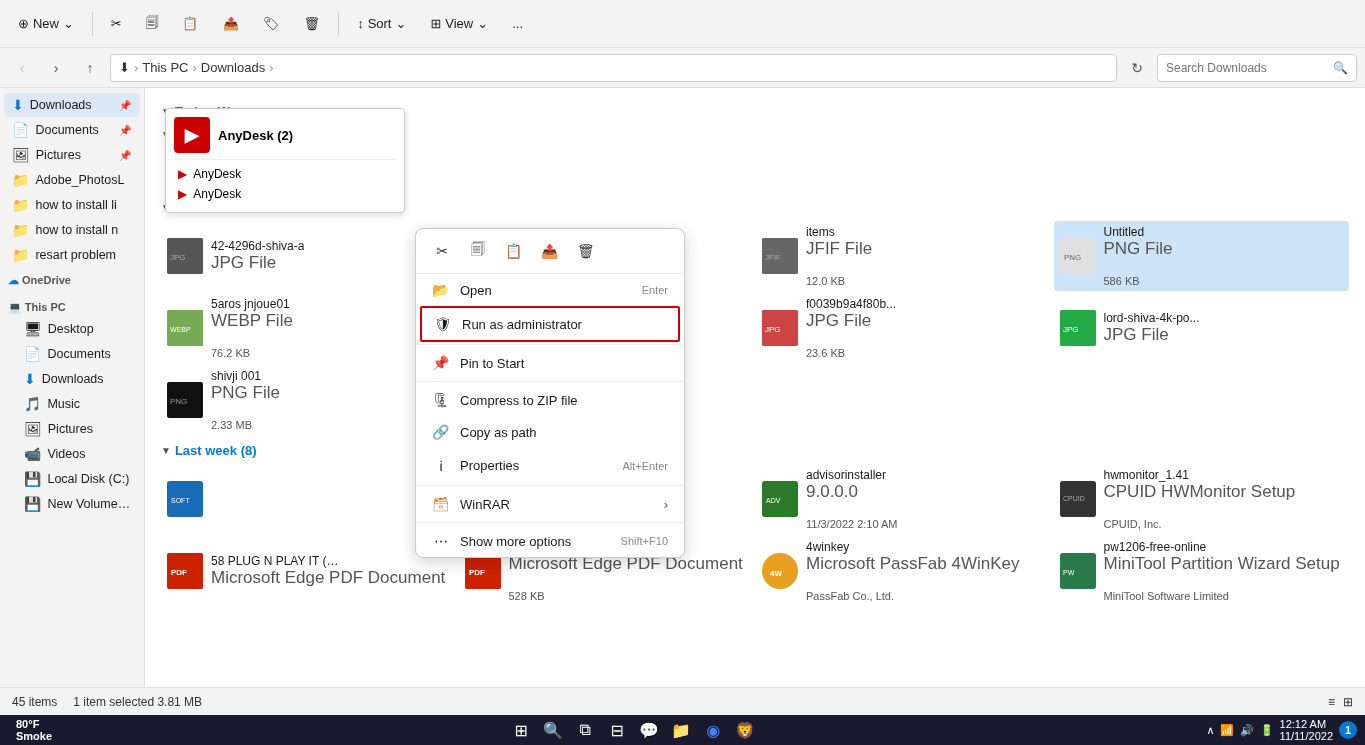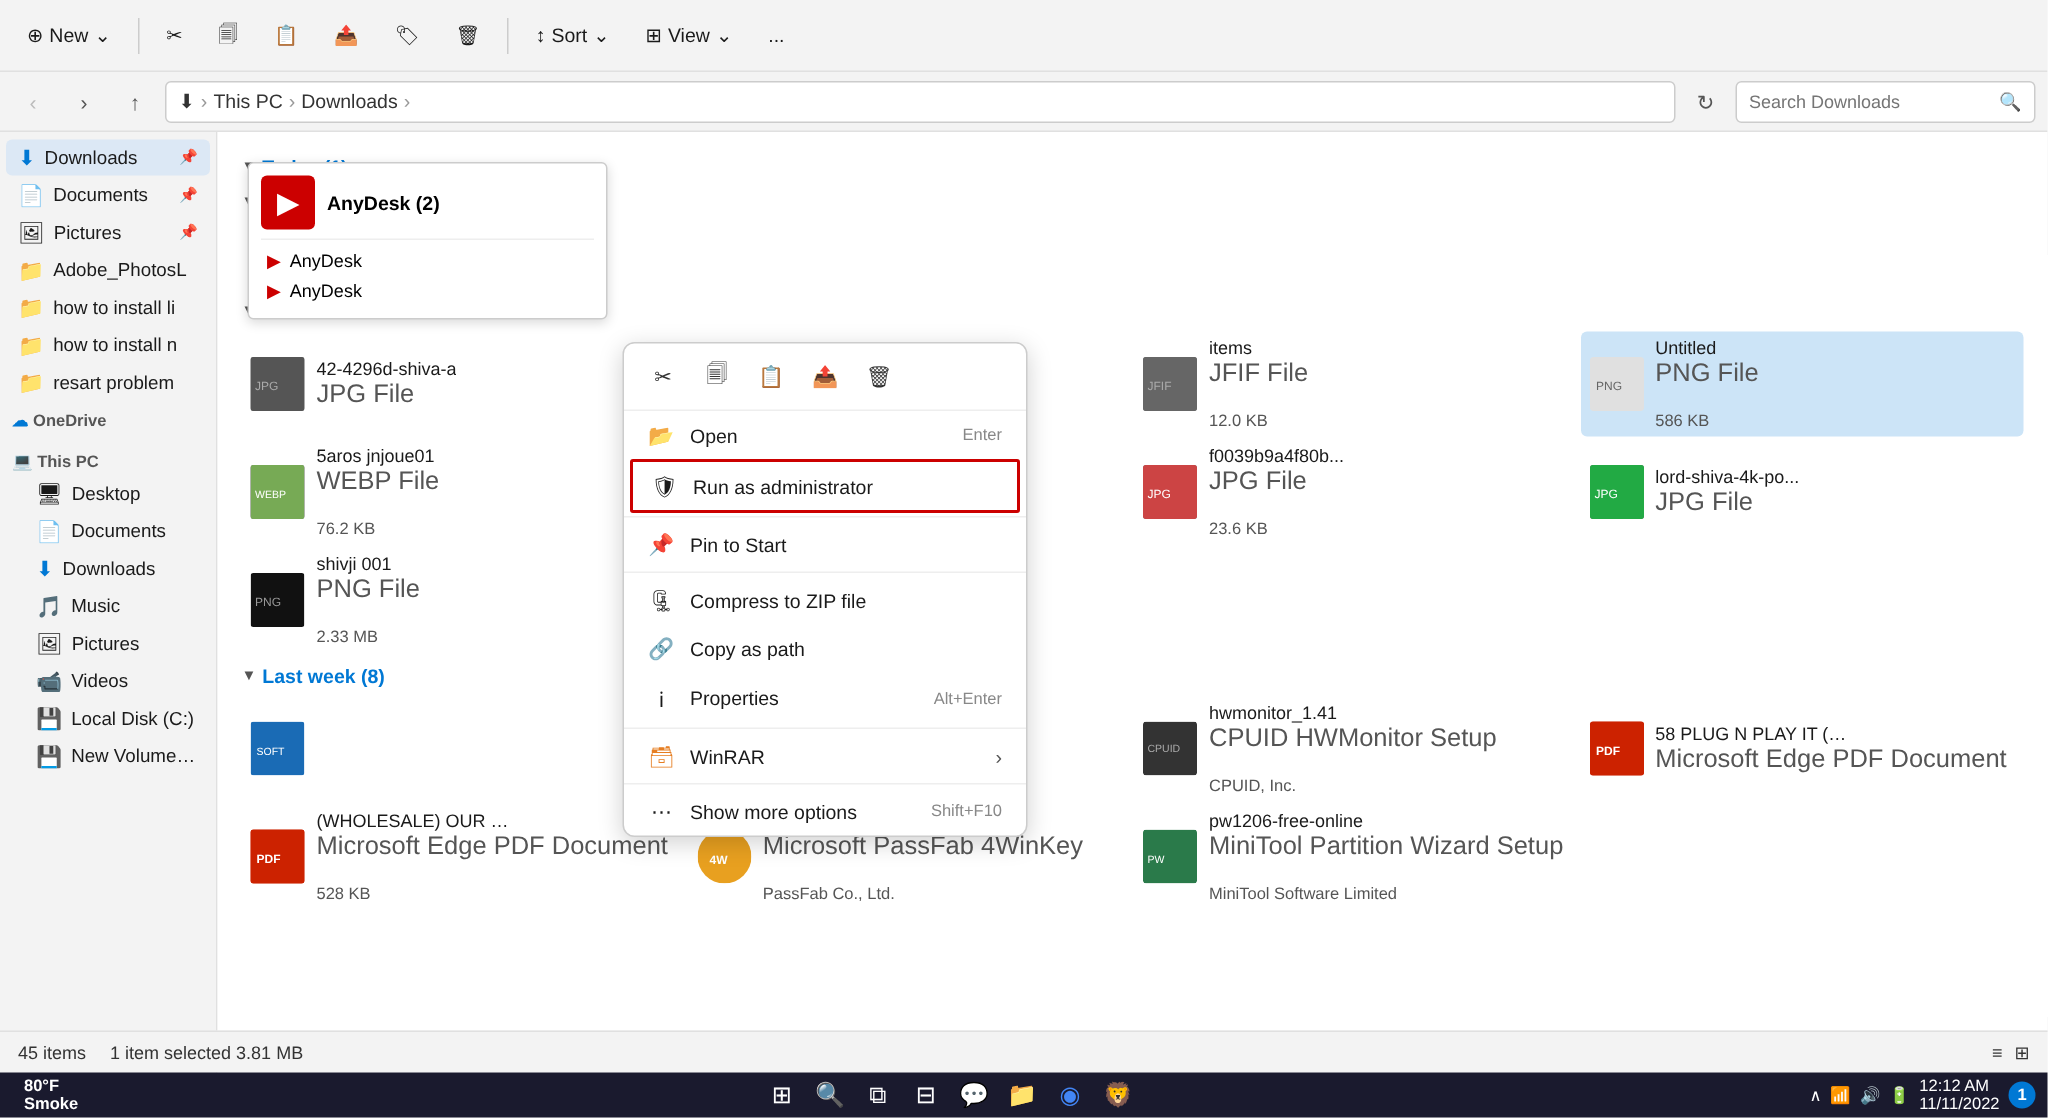--- a/index.html
+++ b/index.html
@@ -520,20 +520,33 @@
         </div>
         <div class="file-info">
           <div class="file-name">VirtualBox-6.1.0_RC1-134891-Win</div>
           <div class="file-type">VirtualBox</div>
           <div class="file-size">Oracle Corporation</div>
         </div>
       </div>
       <div class="file-item">
         <div class="file-thumb">
           <svg width="36" height="36">
+              <rect width="36" height="36" fill="#2a7a2a" rx="2"></rect>
+              <text x="4" y="22" fill="white" font-size="7">ADV</text>
+            </svg>
+        </div>
+        <div class="file-info">
+          <div class="file-name">advisorinstaller</div>
+          <div class="file-type">9.0.0.0</div>
+          <div class="file-size">11/3/2022 2:10 AM</div>
+        </div>
+      </div>
+      <div class="file-item">
+        <div class="file-thumb">
+          <svg width="36" height="36">
               <rect width="36" height="36" fill="#333" rx="2"></rect>
               <text x="3" y="20" fill="#aaa" font-size="7">CPUID</text>
             </svg>
         </div>
         <div class="file-info">
           <div class="file-name">hwmonitor_1.41</div>
           <div class="file-type">CPUID HWMonitor Setup</div>
           <div class="file-size">CPUID, Inc.</div>
         </div>
       </div>

